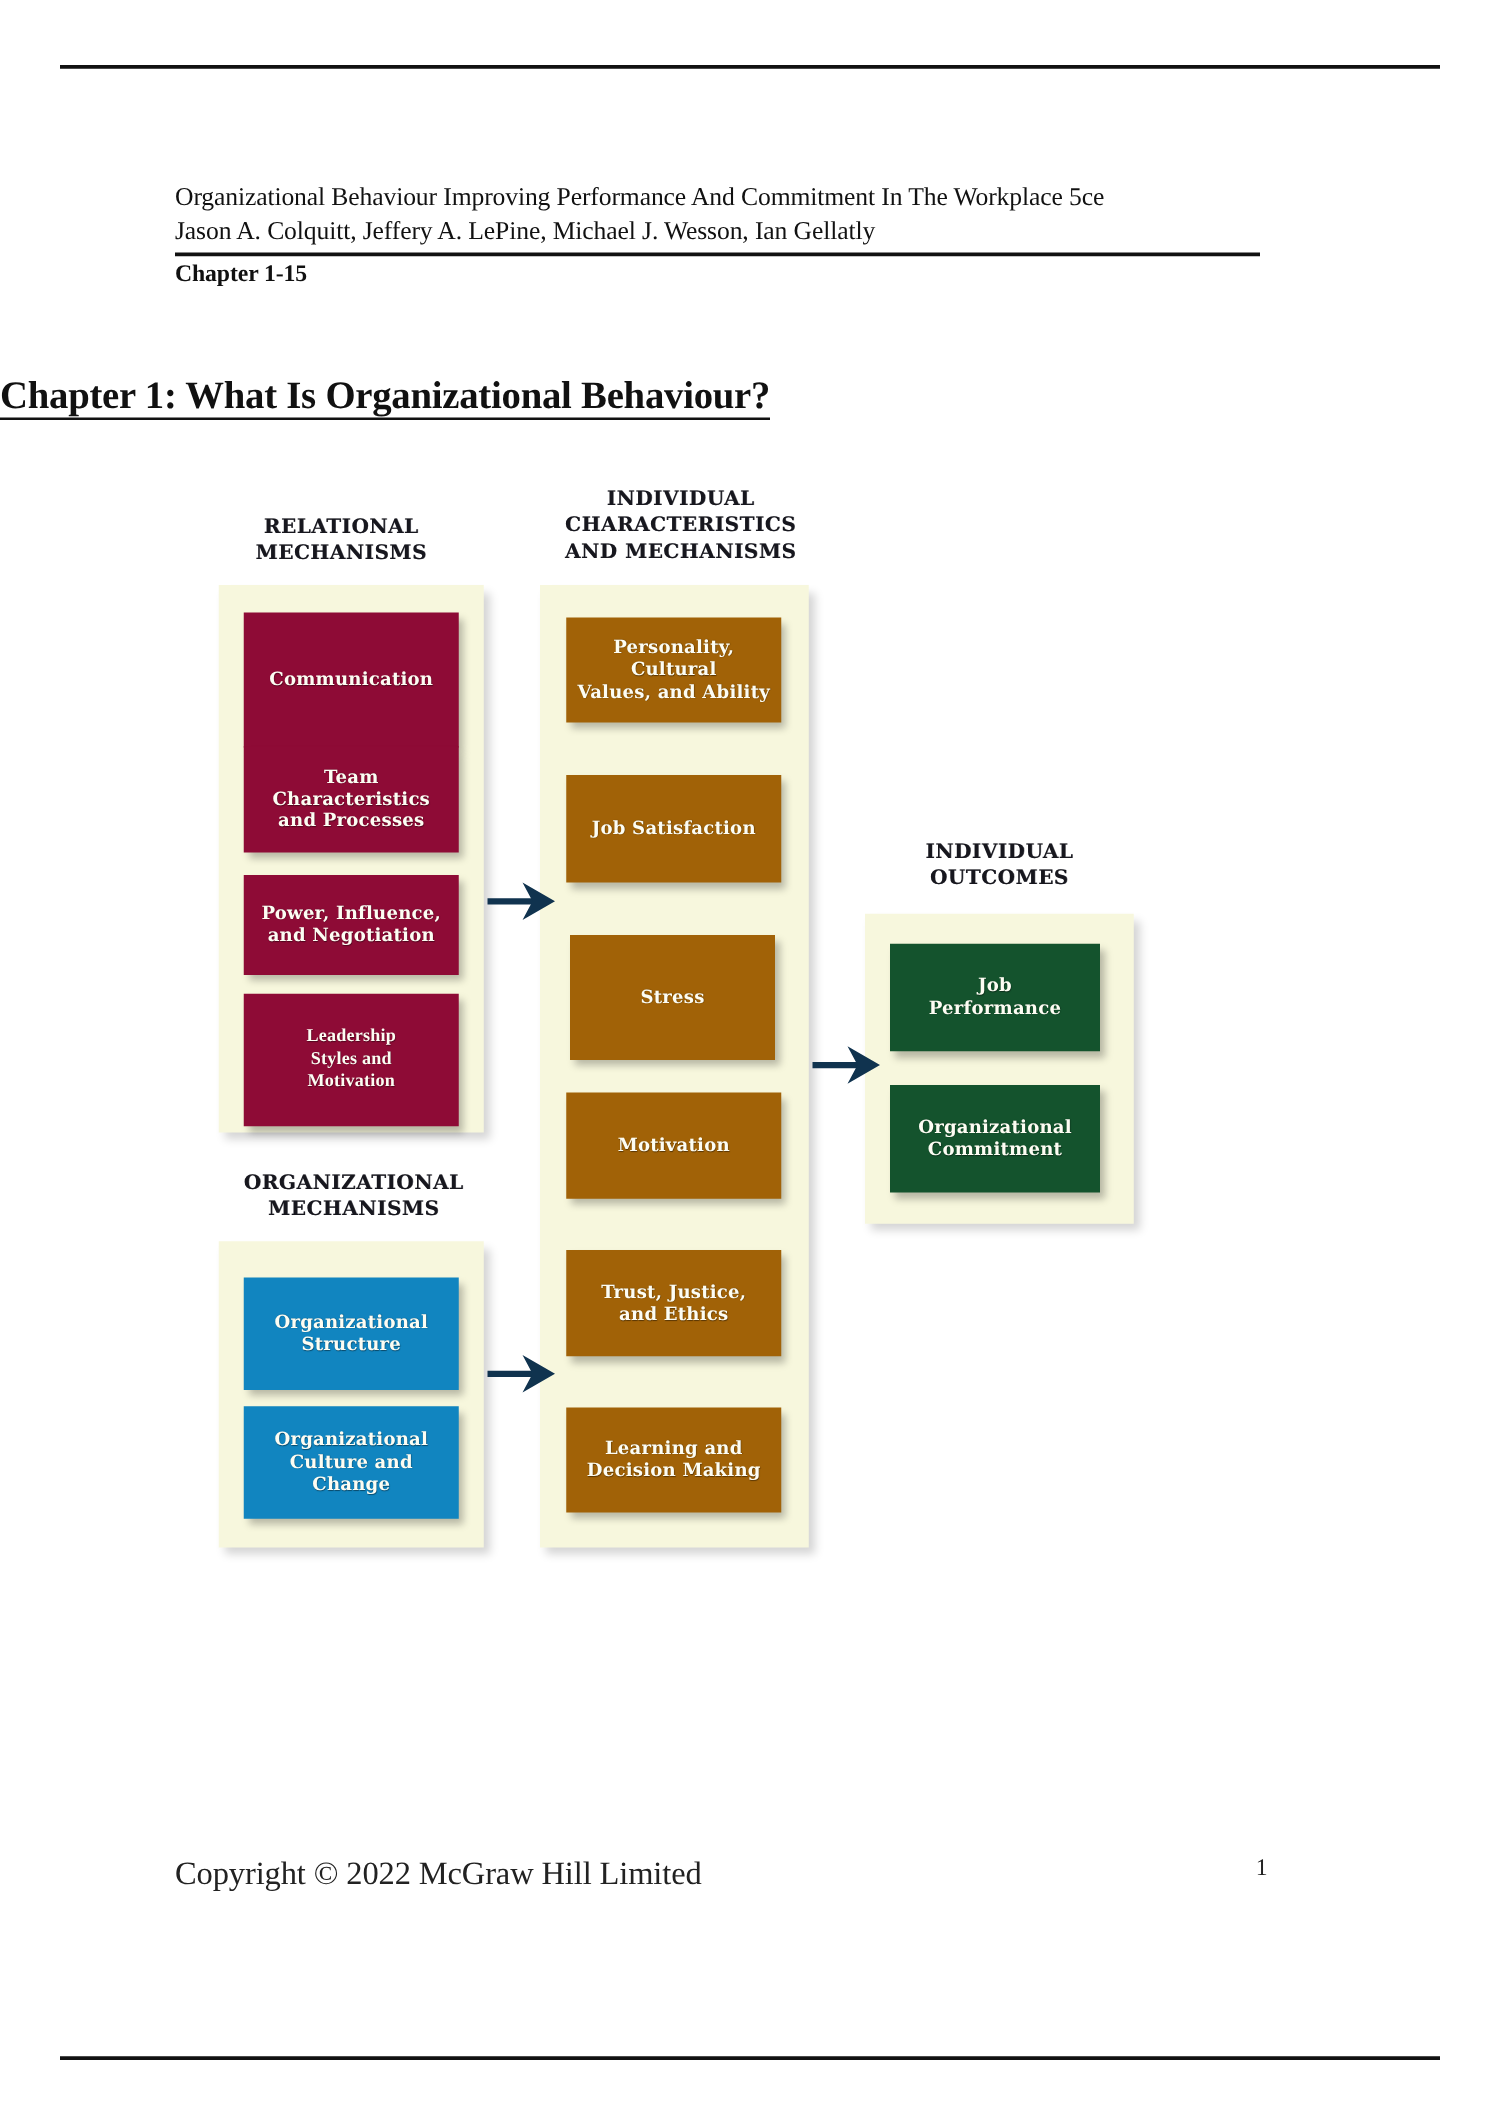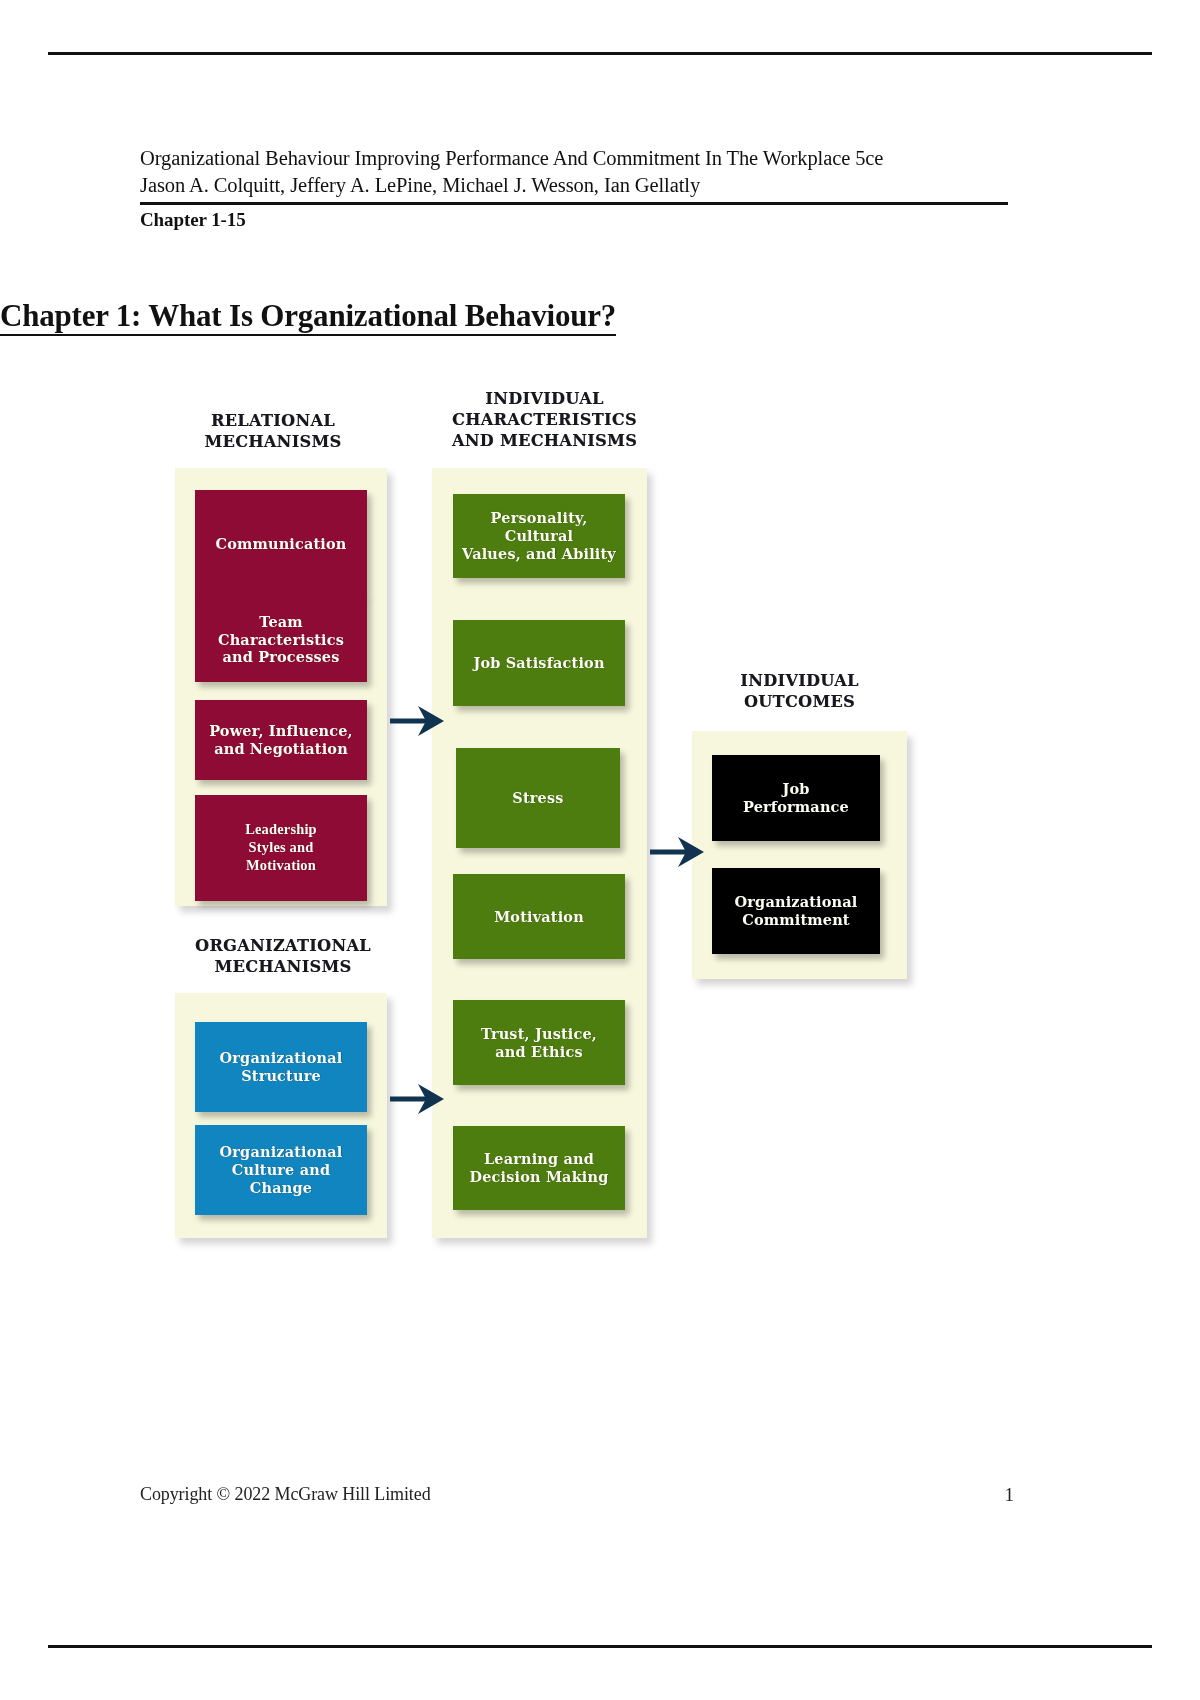--- a/index.html
+++ b/index.html
@@ -132,35 +132,35 @@
     font-weight: bold;
     font-size: 14.5px;
     line-height: 1.22;
     letter-spacing: 0.15px;
     box-shadow: 4px 5px 6px rgba(0,0,0,0.26);
     text-shadow: 0.4px 0.4px 0.8px rgba(0,0,0,0.45);
     padding: 0 6px;
     box-sizing: border-box;
   }
   .node.maroon { background: #8e0b36; }
-  .node.navy   { background: #4d7c0f; }
+  .node.navy   { background: #a16207; }
   .node.blue   { background: #1185c0; }
-  .node.green  { background: #000000; }
+  .node.green  { background: #14532d; }
 
   .arrow {
     position: absolute;
     color: #10334f;
   }
 
   
   .footer-copy {
     position: absolute;
     left: 140px;
     top: 1484px;
-    font-size: 18px;
+    font-size: 26px;
     letter-spacing: -0.1px;
     color: #222;
     text-align: center;
   }
   .footer-page {
     position: absolute;
     right: 186px;
     top: 1484px;
     font-size: 19px;
     color: #222;

